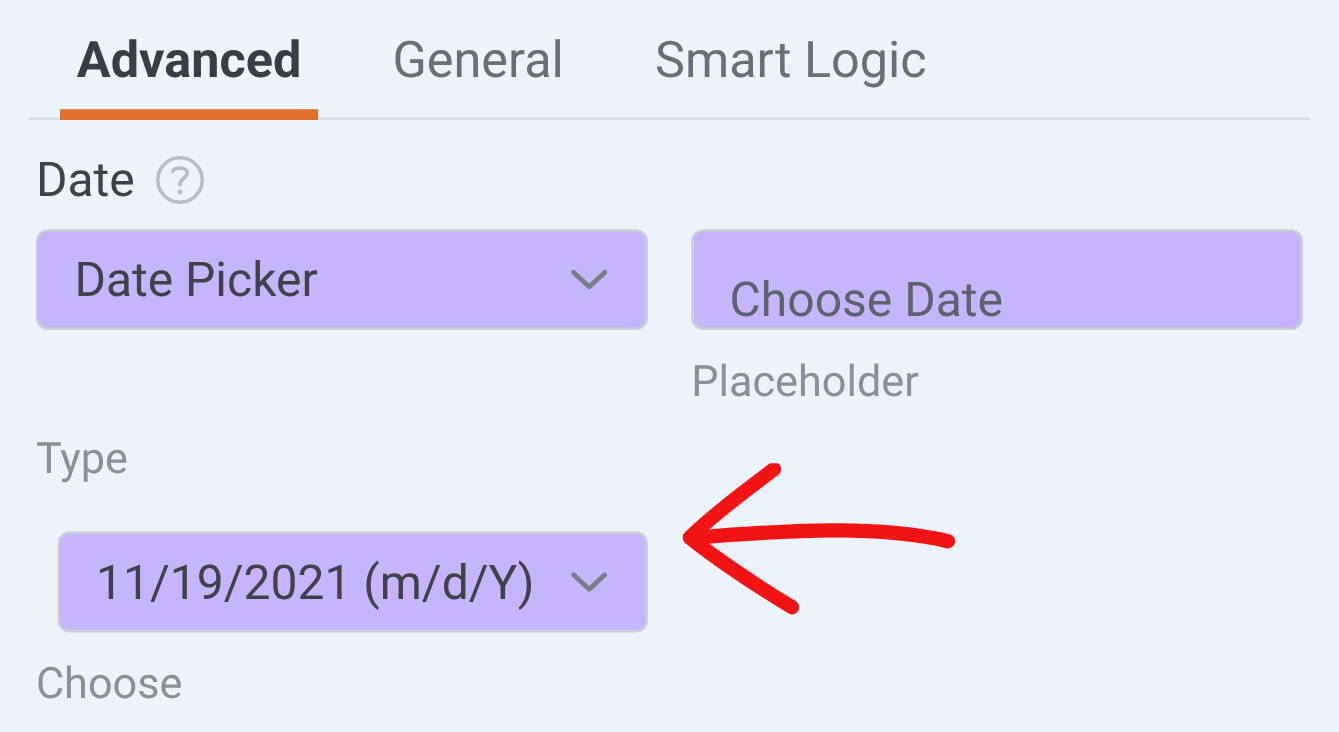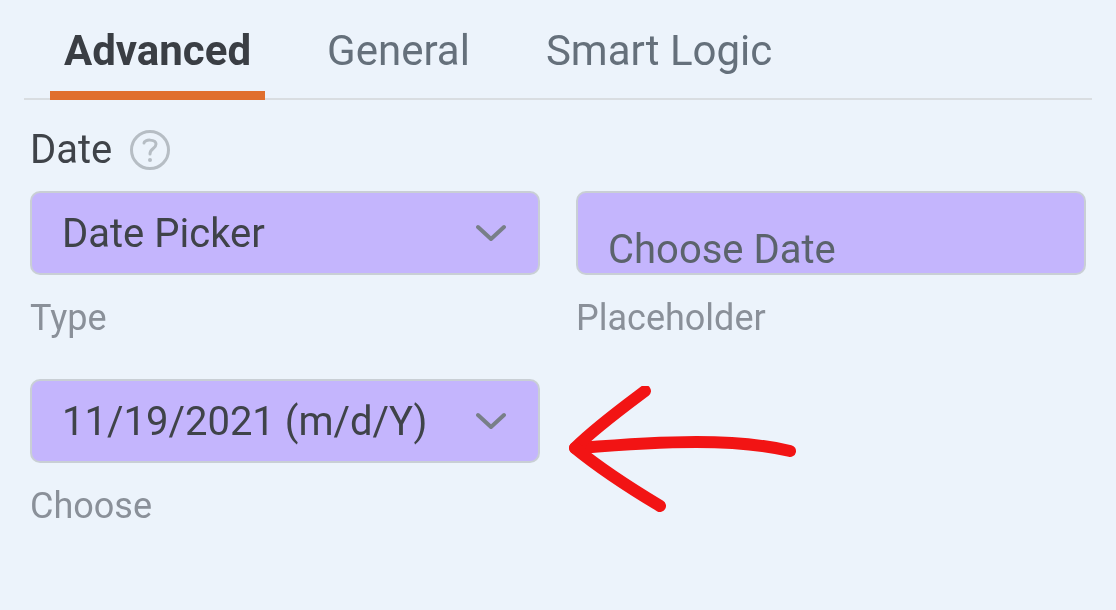--- a/index.html
+++ b/index.html
@@ -152,24 +152,24 @@
         <svg viewBox="0 0 30 20">
             <polyline points="2,4 15,16 28,4"></polyline>
           </svg>
       </span>
     </div>
 
     <div class="control textfield full-right">
       <span>Choose Date</span>
     </div>
 
+    <div class="field-label full-right">Placeholder</div>
     <div class="field-label full-left">Type</div>
-    <div class="field-label full-right">Placeholder</div>
 
-    <div class="control full-left" style="margin-top:26px;">
+    <div class="control full-left" style="margin-top:26px;margin-left:18px;">
       <span>11/19/2021 (m/d/Y)</span>
       <span class="chevron">
         <svg viewBox="0 0 30 20">
             <polyline points="2,4 15,16 28,4"></polyline>
           </svg>
       </span>
     </div>
     <div class="full-right" style="margin-top:26px; position:relative;">
       
     </div>

